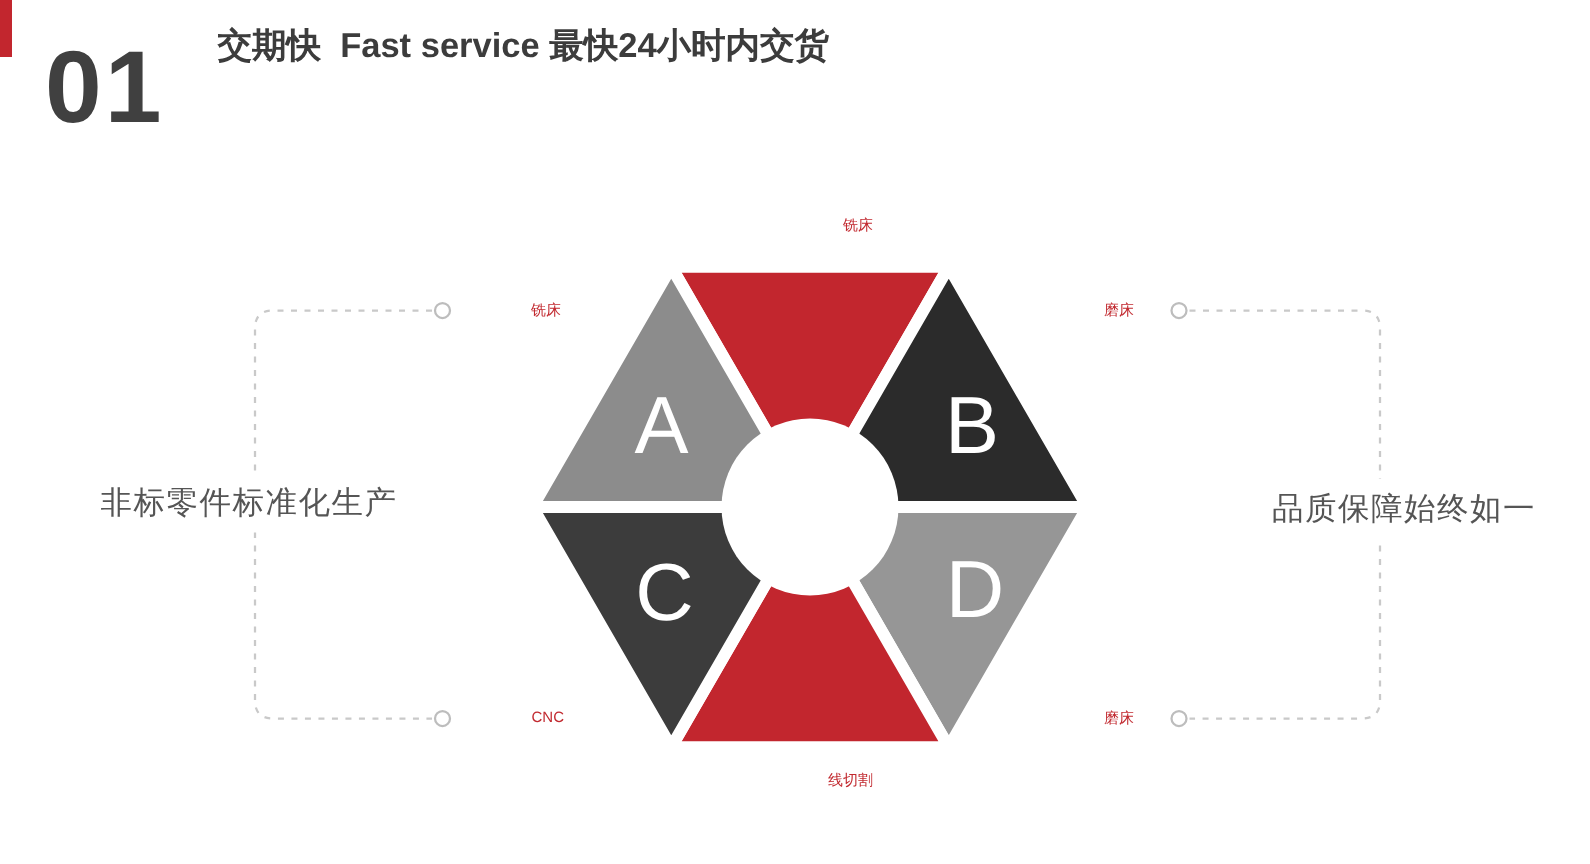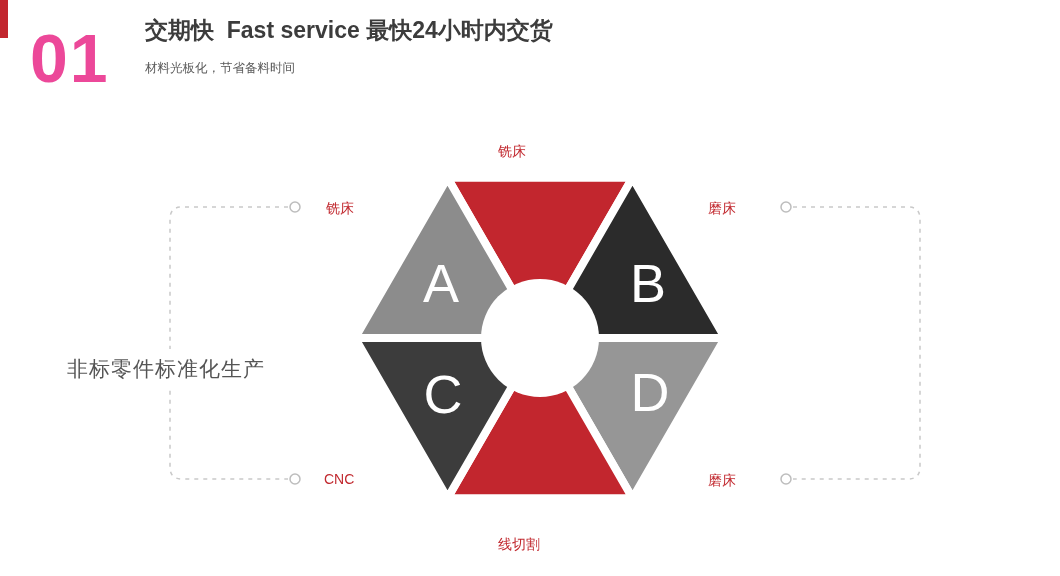--- a/index.html
+++ b/index.html
@@ -13,21 +13,21 @@
 
   .corner-bar {
     position: absolute; left: 0; top: 0;
     width: 8px; height: 38px;
     background: #c2262e;
   }
 
   .big-index {
     position: absolute; left: 30px; top: 24px;
     font-size: 68px; font-weight: 700; line-height: 1;
-    color: #ec4899; letter-spacing: 2px;
+    color: #404040; letter-spacing: 2px;
   }
 
   .header { position: absolute; left: 145px; top: 16px; }
   .title {
     margin: 0;
     font-size: 23px; font-weight: 700; color: #3c3c3c;
     white-space: pre; line-height: 1.3;
   }
   .bullets { margin-top: 13px; font-size: 12.5px; color: #595959; line-height: 19px; }
 
@@ -38,53 +38,52 @@
   .tri { stroke: #ffffff; stroke-width: 8; stroke-linejoin: round; }
   .hub { fill: #ffffff; }
   .letter {
     fill: #ffffff; font-size: 54px; font-weight: 300;
     font-family: "Liberation Sans", sans-serif;
     text-anchor: middle;
   }
 
   .label {
     position: absolute;
-    color: #c22a30; font-size: 14px; text-align: left;
+    color: #c22a30; font-size: 10px; text-align: right;
     line-height: 18px;
   }
 
   .side-text {
     position: absolute;
     background: #ffffff;
     color: #555555; font-size: 21px; text-align: center;
     padding: 6px 0; letter-spacing: 1px;
   }
-  .side-text.left  { left: 48px;  top: 315px; width: 236px; margin-top: 34px; }
+  .side-text.left  { left: 48px;  top: 315px; width: 236px; }
   .side-text.right { left: 838px; top: 319px; width: 196px; }
 
   .label.top          { left: 498px; top: 142px; width: 84px; }
-  .label.bottom       { left: 498px; top: 535px; width: 84px; }
+  .label.bottom       { left: 498px; top: 512px; width: 84px; }
   .label.left-top     { left: 326px; top: 199px; width: 48px; }
   .label.left-bottom  { left: 324px; top: 470px; width: 52px; }
   .label.right-top    { left: 708px; top: 199px; width: 48px; }
   .label.right-bottom { left: 708px; top: 471px; width: 48px; }
 </style>
 </head>
 <body>
 
 <div class="stage">
 
   <div class="corner-bar"></div>
 
   <div class="big-index">01</div>
 
   <div class="header">
     <h1 class="title">交期快  Fast service 最快24小时内交货</h1>
     <div class="bullets">
-      <div class="bullet">材料光板化，节省备料时间</div>
     </div>
   </div>
 
   <svg class="diagram-svg" width="1060" height="576" viewBox="0 0 1060 576">
 
     <path class="connector" d="M 288 207 H 182 Q 170 207 170 219 V 467 Q 170 479 182 479 H 288"></path>
     <path class="connector" d="M 793 207 H 908 Q 920 207 920 219 V 467 Q 920 479 908 479 H 793"></path>
     <circle class="node" cx="295" cy="207" r="5"></circle>
     <circle class="node" cx="295" cy="479" r="5"></circle>
     <circle class="node" cx="786" cy="207" r="5"></circle>
@@ -106,14 +105,15 @@
   </svg>
 
   <div class="label top">铣床</div>
   <div class="label left-top">铣床</div>
   <div class="label right-top">磨床</div>
   <div class="label left-bottom">CNC</div>
   <div class="label right-bottom">磨床</div>
   <div class="label bottom">线切割</div>
 
   <div class="side-text left">非标零件标准化生产</div>
+  <div class="side-text right">品质保障始终如一</div>
 
 </div>
 
 </body></html>

